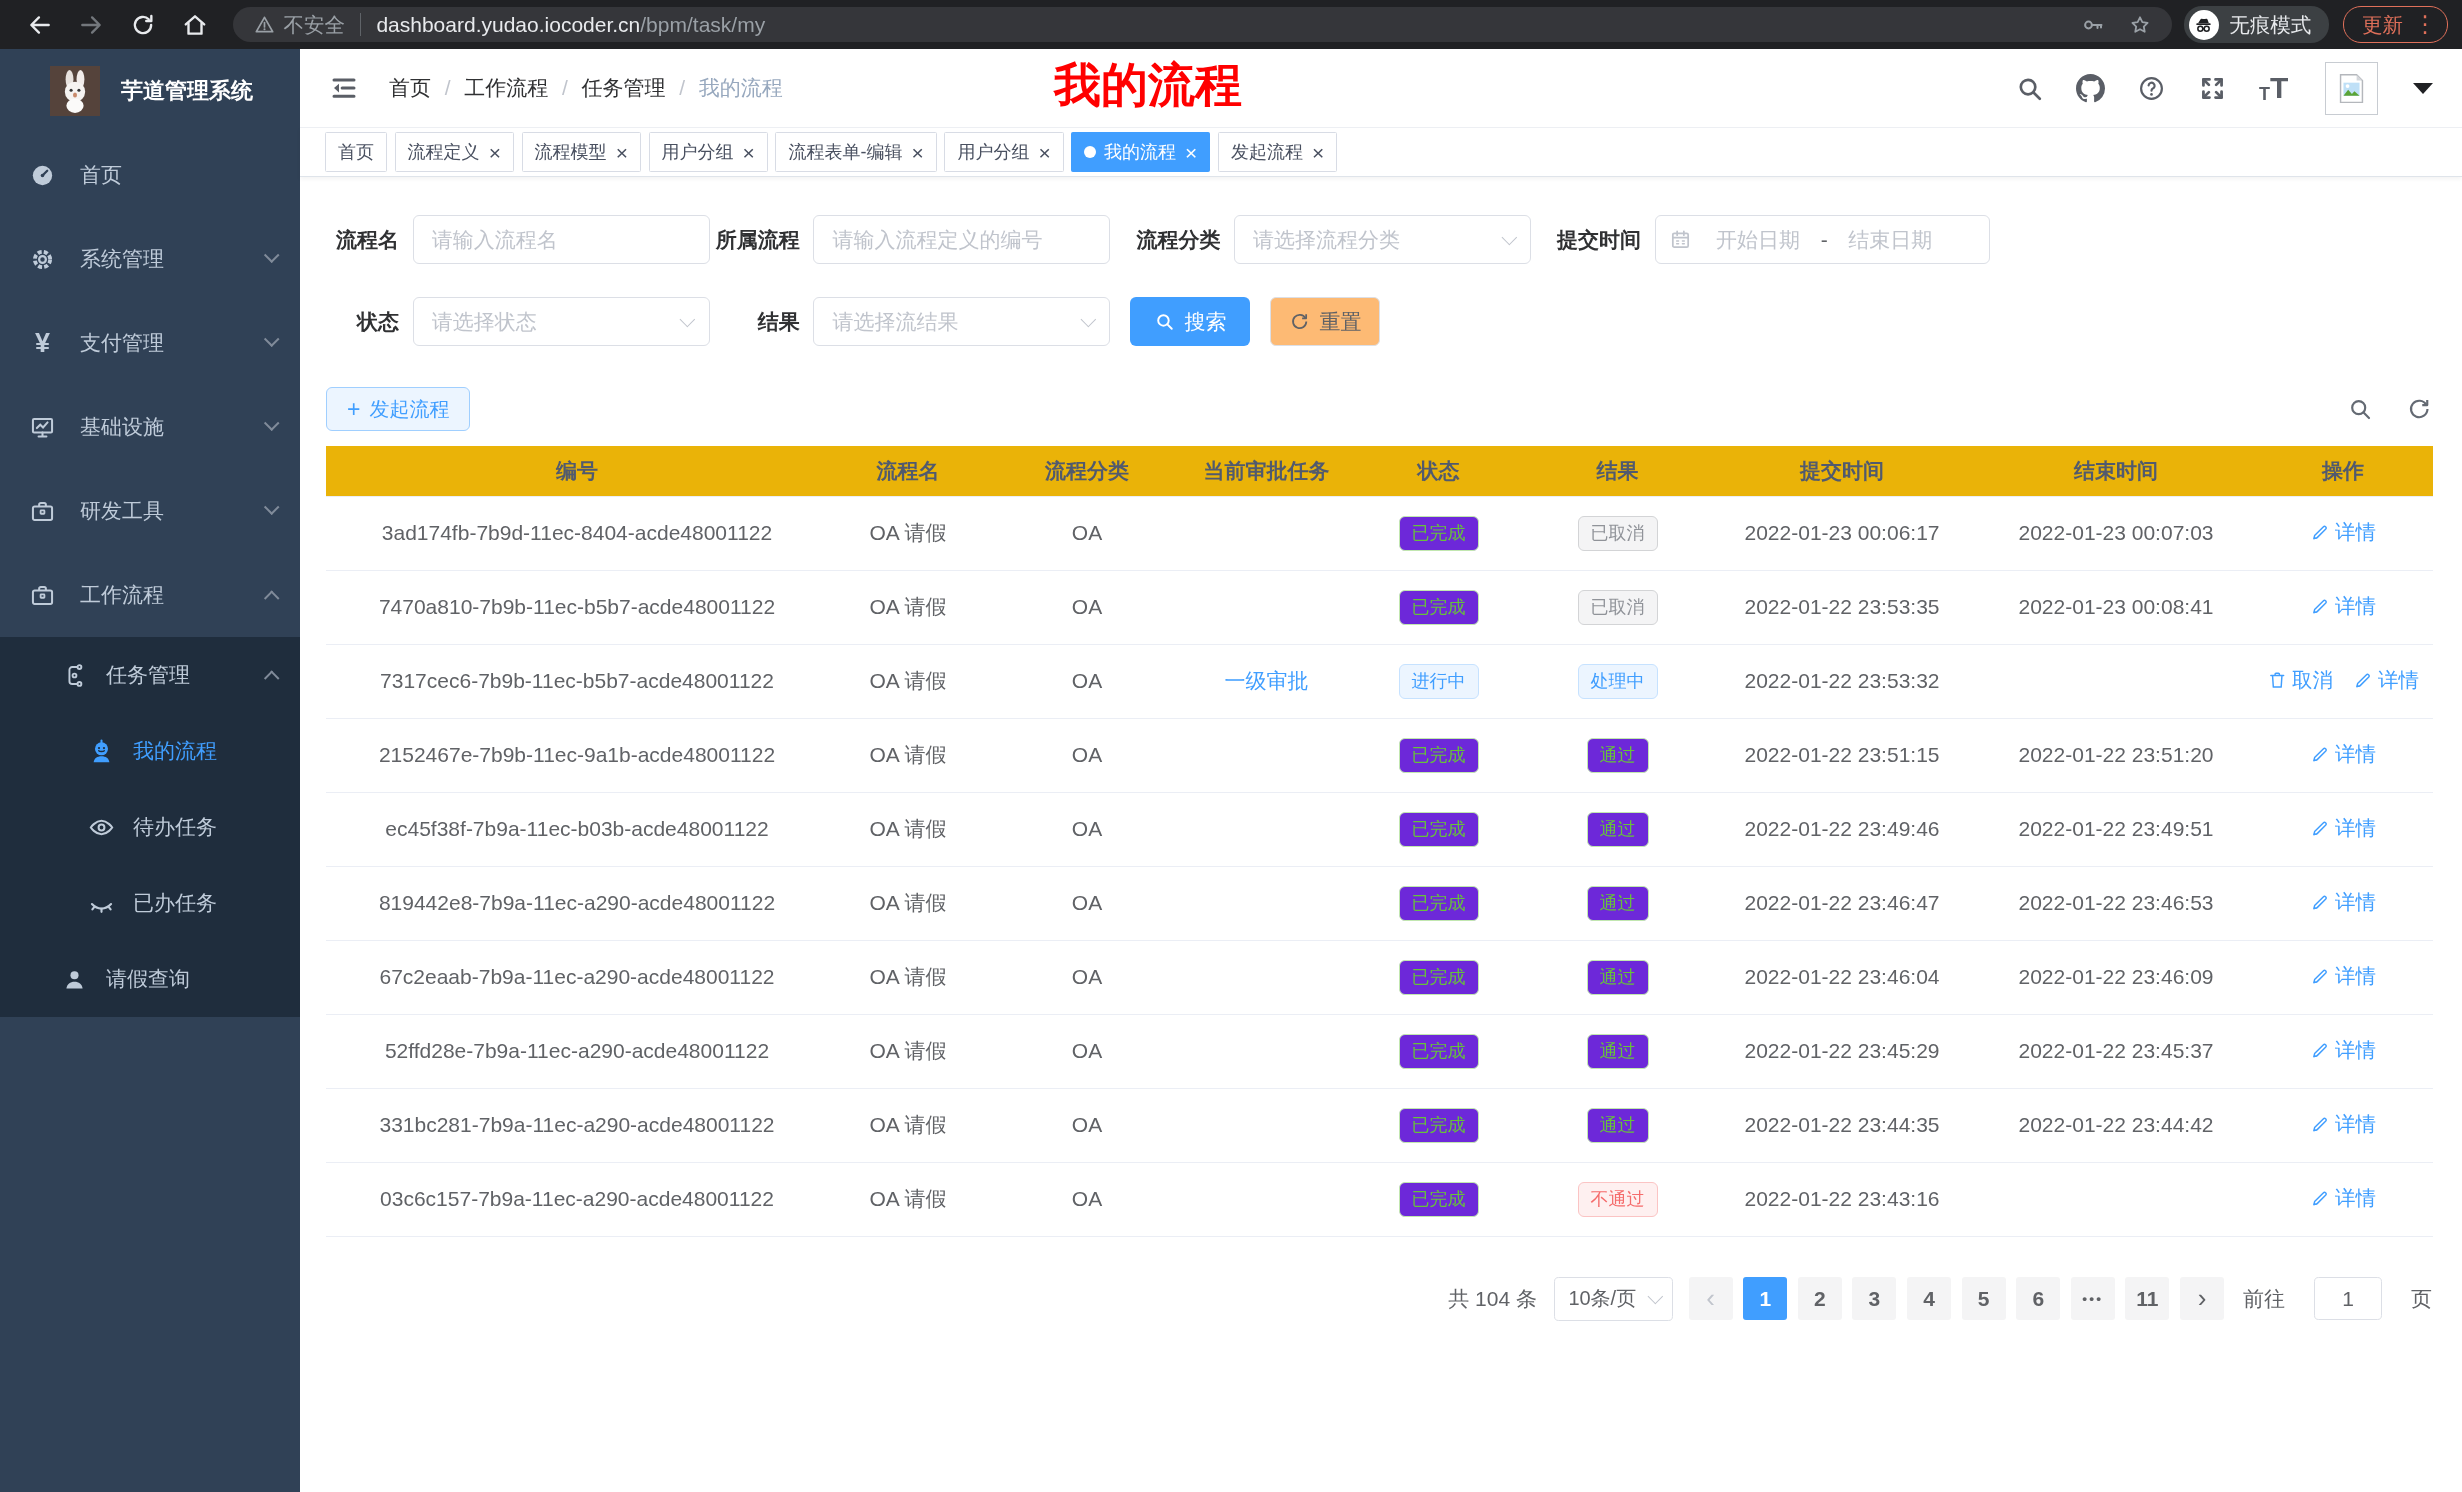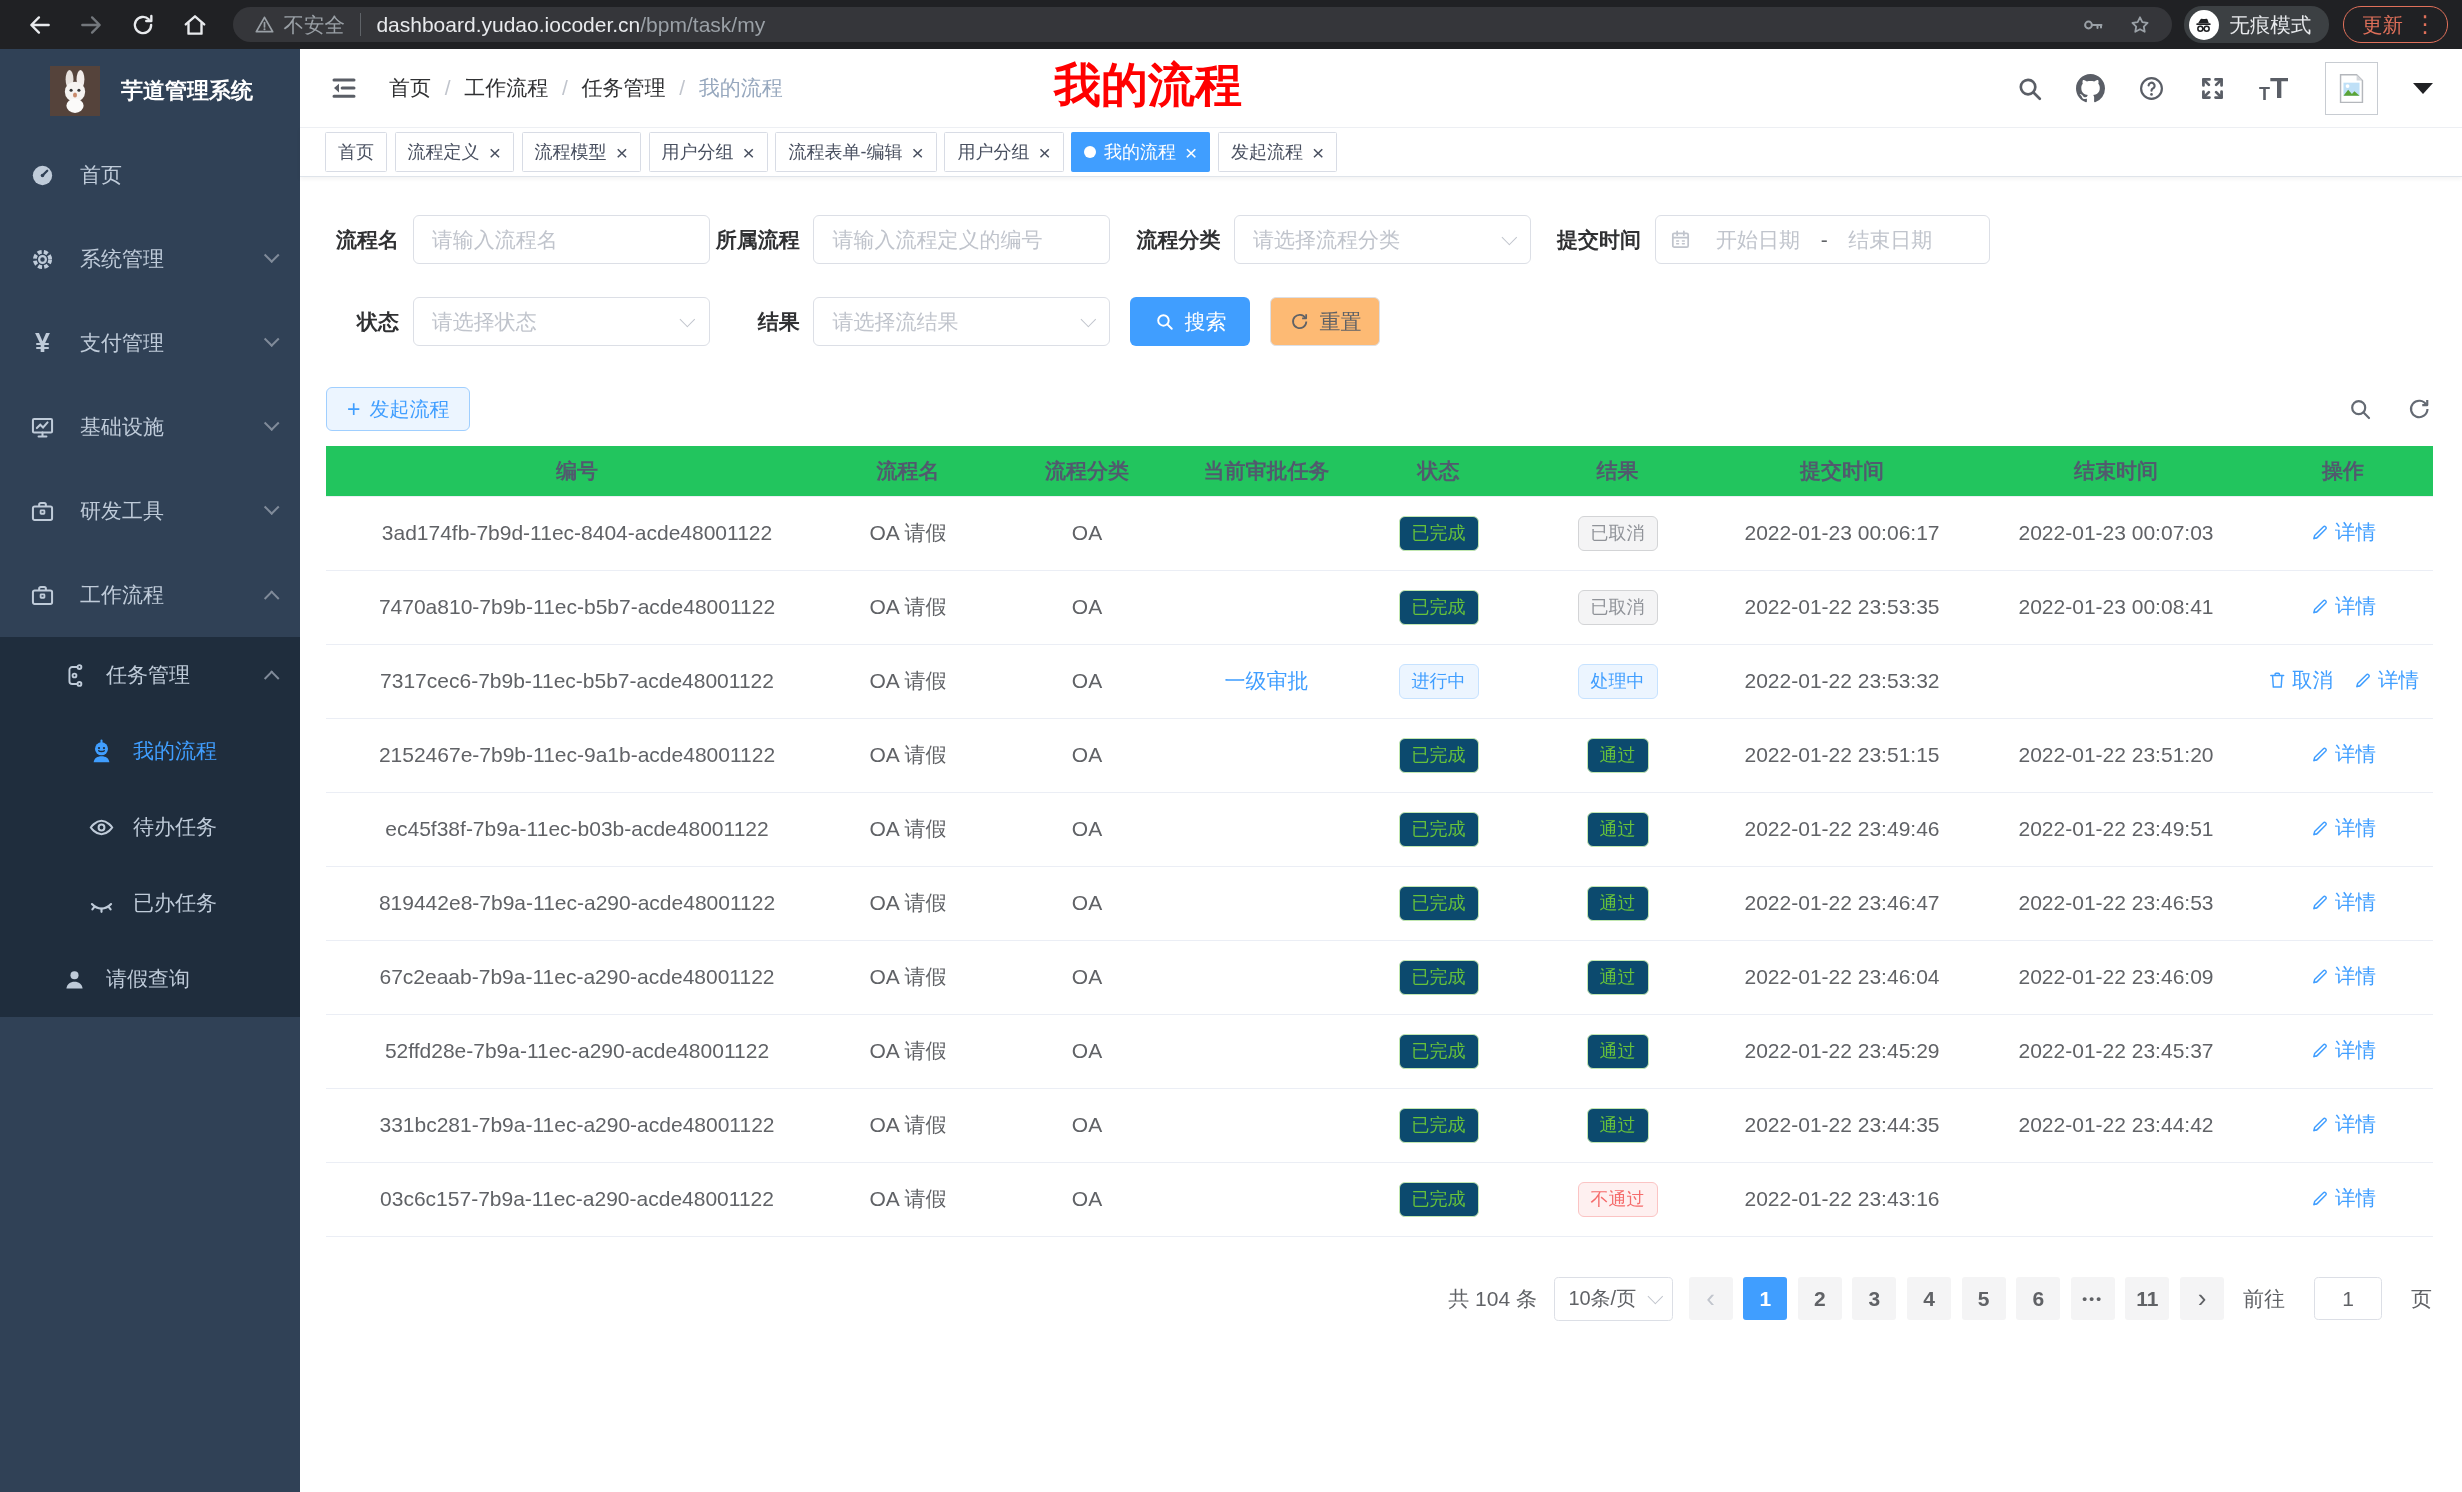--- a/index.html
+++ b/index.html
@@ -100,24 +100,24 @@
 
 .toolbar { margin-top:41px; display:flex; align-items:center; }
 .btn-create { height:44px; background:#ecf5ff; border:1.5px solid #a0cfff; color:#409eff; border-radius:6px; font-size:20px; padding:0 20px; display:inline-flex; align-items:center; gap:9px; cursor:pointer; }
 .plus-glyph { font-size:23px; line-height:1; font-weight:400; }
 .toolbar-right { margin-left:auto; display:flex; gap:33px; color:#646a73; }
 .toolbar-right .t-ic { display:flex; cursor:pointer; }
 .toolbar-right svg { width:26px; height:26px; }
 
 
 table { width:100%; border-collapse:collapse; margin-top:15px; table-layout:fixed; }
-thead th { background:#22c55e; height:50px; font-size:21px; color:#515a6e; font-weight:600; text-align:center; border-bottom:1.5px solid #ebeef5; }
+thead th { background:#eab308; height:50px; font-size:21px; color:#515a6e; font-weight:600; text-align:center; border-bottom:1.5px solid #ebeef5; }
 tbody td { height:74px; border-bottom:1.5px solid #ebeef5; text-align:center; font-size:21px; color:#606266; overflow:hidden; white-space:nowrap; }
 .tag { display:inline-block; height:35px; line-height:32px; padding:0 12px; border-radius:6px; font-size:18px; border:1.5px solid; }
-.tag.success { color:#67c23a; background:#0c4a6e; border-color:#c2e7b0;text-align:center; }
+.tag.success { color:#67c23a; background:#6d28d9; border-color:#c2e7b0;text-align:center; }
 .tag.info    { color:#909399; background:#f4f4f5; border-color:#d3d4d6; }
 .tag.primary { color:#409eff; background:#ecf5ff; border-color:#c6e2ff; }
 .tag.danger  { color:#f56c6c; background:#fef0f0; border-color:#fbc4c4; }
 .task-link { color:#409eff; cursor:pointer; }
 .ops { display:inline-flex; gap:20px; }
 .link { color:#409eff; cursor:pointer; display:inline-flex; align-items:center; gap:4.6px; font-size:20.5px; }
 .link svg { width:20.5px; height:20.5px; }
 
 
 .pagination { margin-top:40px; display:flex; align-items:center; justify-content:flex-end; font-size:21px; color:#606266; }

